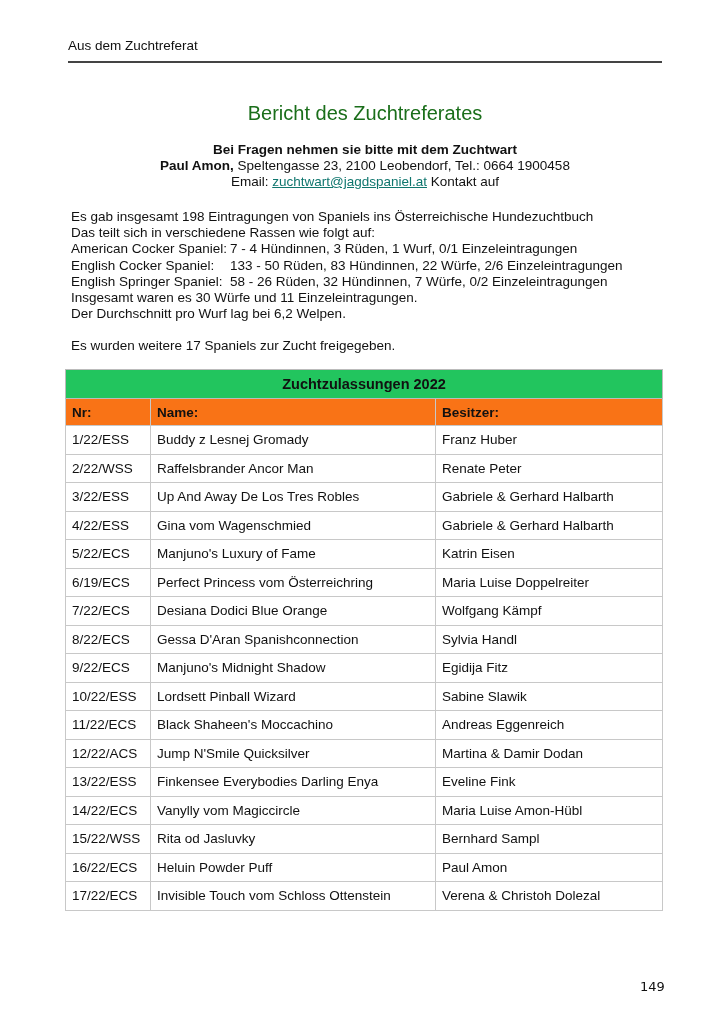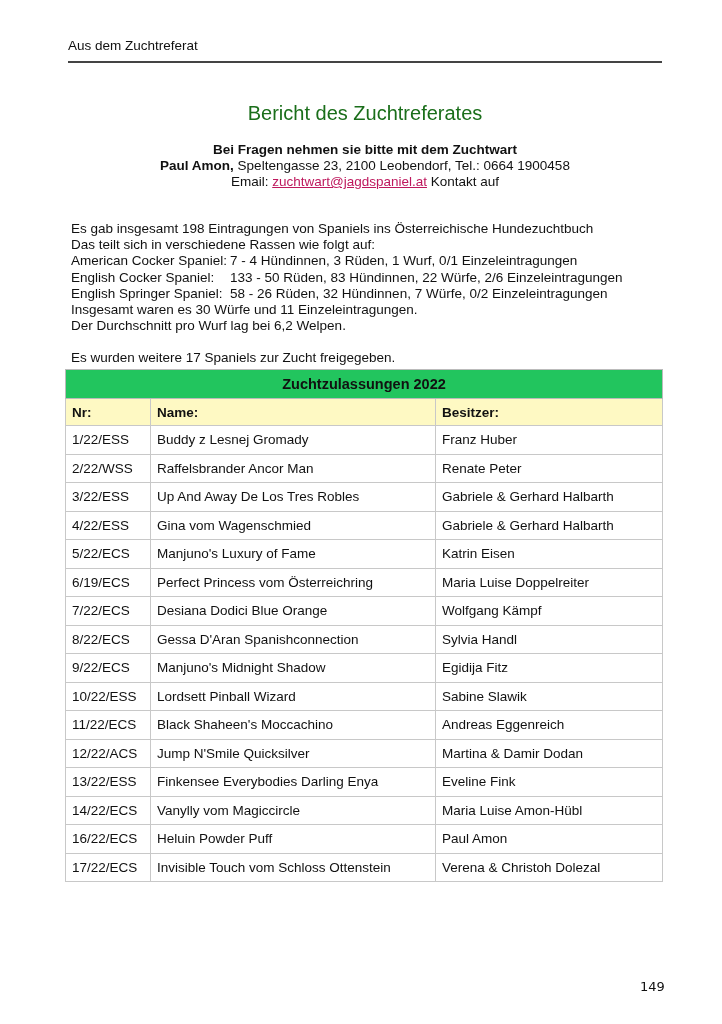--- a/index.html
+++ b/index.html
@@ -2,28 +2,28 @@
 <html><head>
 <meta charset="utf-8">
 <style>
   html, body { margin: 0; padding: 0; background: #ffffff; }
   body { width: 722px; height: 1024px; position: relative; font-family: "Liberation Sans", sans-serif; color: #111; }
   .header { position: absolute; left: 68px; top: 38px; width: 594px; text-align: left; font-size: 13.5px; color: #111; }
   .header-rule { position: absolute; left: 68px; top: 61px; width: 594px; height: 0; border-top: 2px solid #444; }
   .title { position: absolute; left: 68px; top: 102px; width: 594px; text-align: center; font-size: 20px; font-weight: normal; color: #1a6e1a; }
   .contact { position: absolute; left: 68px; top: 142px; width: 594px; text-align: center; font-size: 13.5px; line-height: 16px; }
   .contact b { font-weight: bold; }
-  .contact a { color: #be185d; text-decoration: underline; }
-  .body-text { position: absolute; left: 71px; top: 209px; width: 600px; font-size: 13.5px; line-height: 16.2px; margin-top: 12px; }
+  .contact a { color: #0f766e; text-decoration: underline; }
+  .body-text { position: absolute; left: 71px; top: 209px; width: 600px; font-size: 13.5px; line-height: 16.2px; }
   .body-text .row { white-space: nowrap; }
   .body-text .lbl { display: inline-block; width: 159px; }
   .body-text .gap { height: 16px; }
   table { position: absolute; left: 65px; top: 369px; width: 598px; border-collapse: collapse; font-size: 13.5px; }
   th.caption { background: #22c55e; color: #111; font-weight: bold; font-size: 14.5px; height: 26px; text-align: center; border: 1px solid #bbb; }
-  tr.colhead td { background: #fef9c3; font-weight: bold; height: 26px; }
+  tr.colhead td { background: #f97316; font-weight: bold; height: 26px; }
   td { border: 1px solid #c8c8c8; padding: 0 0 0 6px; height: 27.5px; }
   td.c1 { width: 78px; }
   td.c2 { width: 278px; }
 </style>
 </head>
 <body>
 
 <div class="header">Aus dem Zuchtreferat</div>
 <div class="header-rule"></div>
 
@@ -123,20 +123,25 @@
         <td class="c1">13/22/ESS</td>
         <td class="c2">Finkensee Everybodies Darling Enya</td>
         <td>Eveline Fink</td>
       </tr>
       <tr>
         <td class="c1">14/22/ECS</td>
         <td class="c2">Vanylly vom Magiccircle</td>
         <td>Maria Luise Amon-Hübl</td>
       </tr>
       <tr>
+        <td class="c1">15/22/WSS</td>
+        <td class="c2">Rita od Jasluvky</td>
+        <td>Bernhard Sampl</td>
+      </tr>
+      <tr>
         <td class="c1">16/22/ECS</td>
         <td class="c2">Heluin Powder Puff</td>
         <td>Paul Amon</td>
       </tr>
       <tr>
         <td class="c1">17/22/ECS</td>
         <td class="c2">Invisible Touch vom Schloss Ottenstein</td>
         <td>Verena &amp; Christoh Dolezal</td>
       </tr>
     </tbody>

